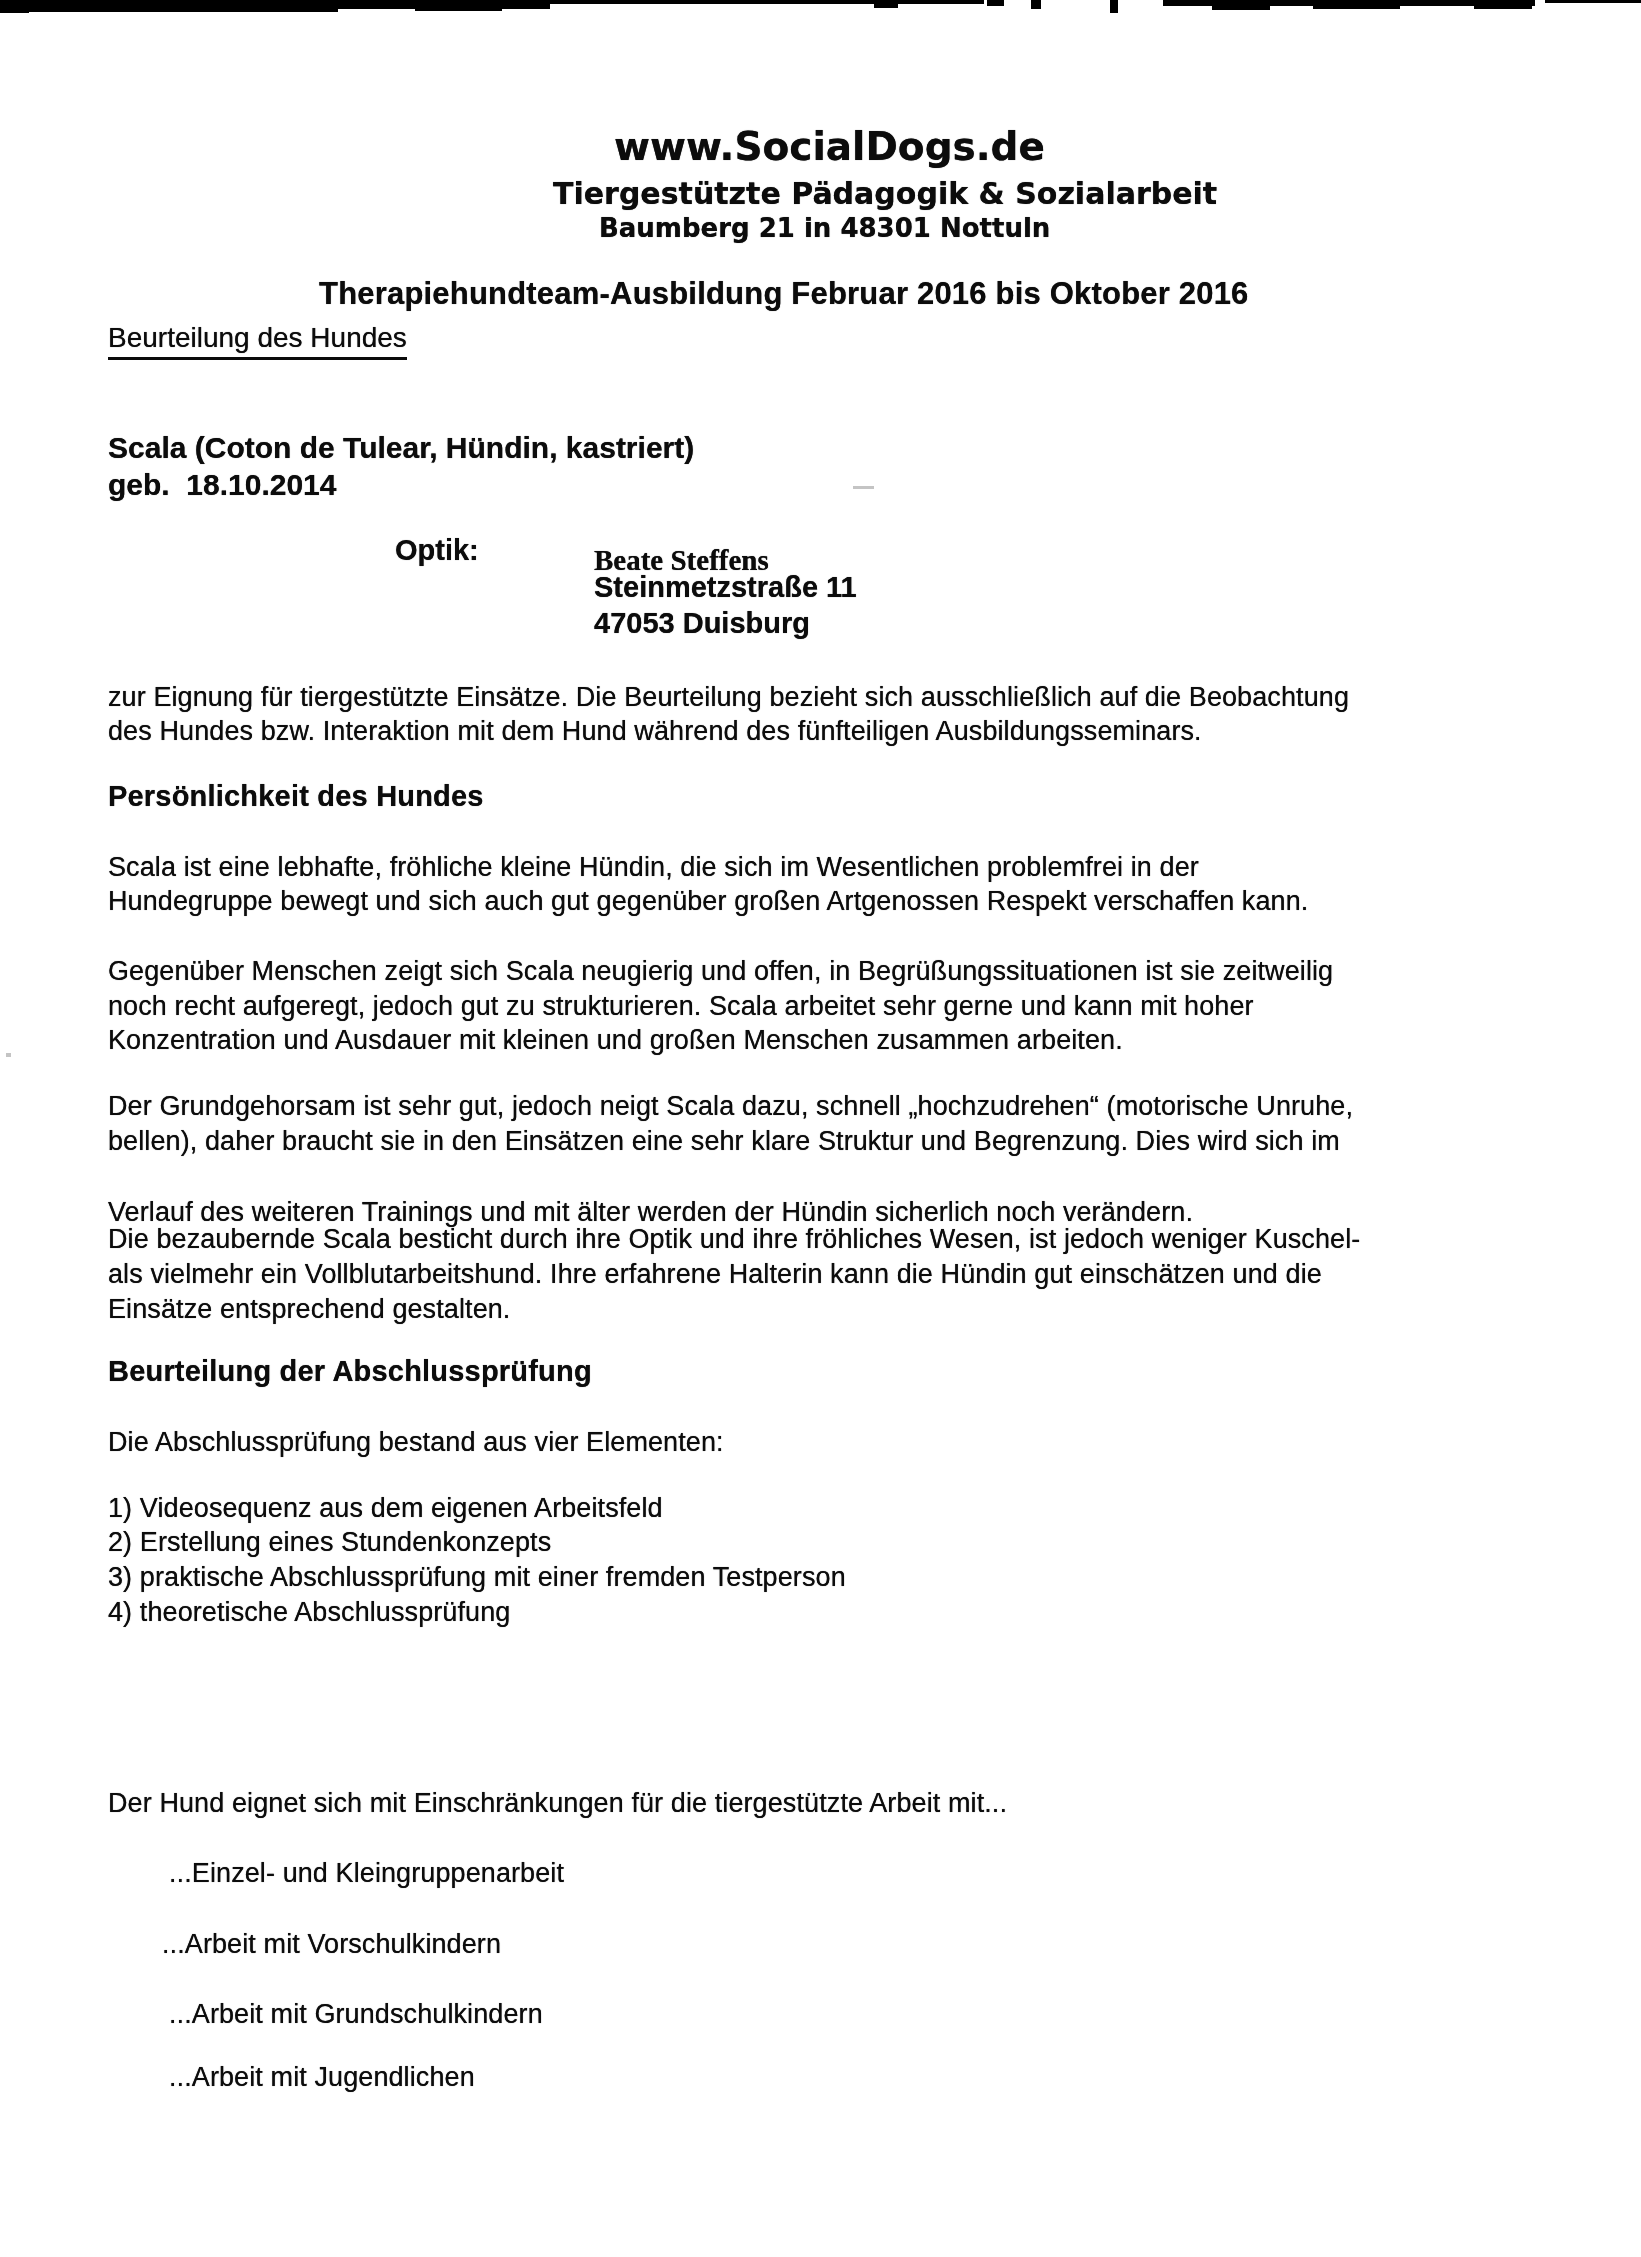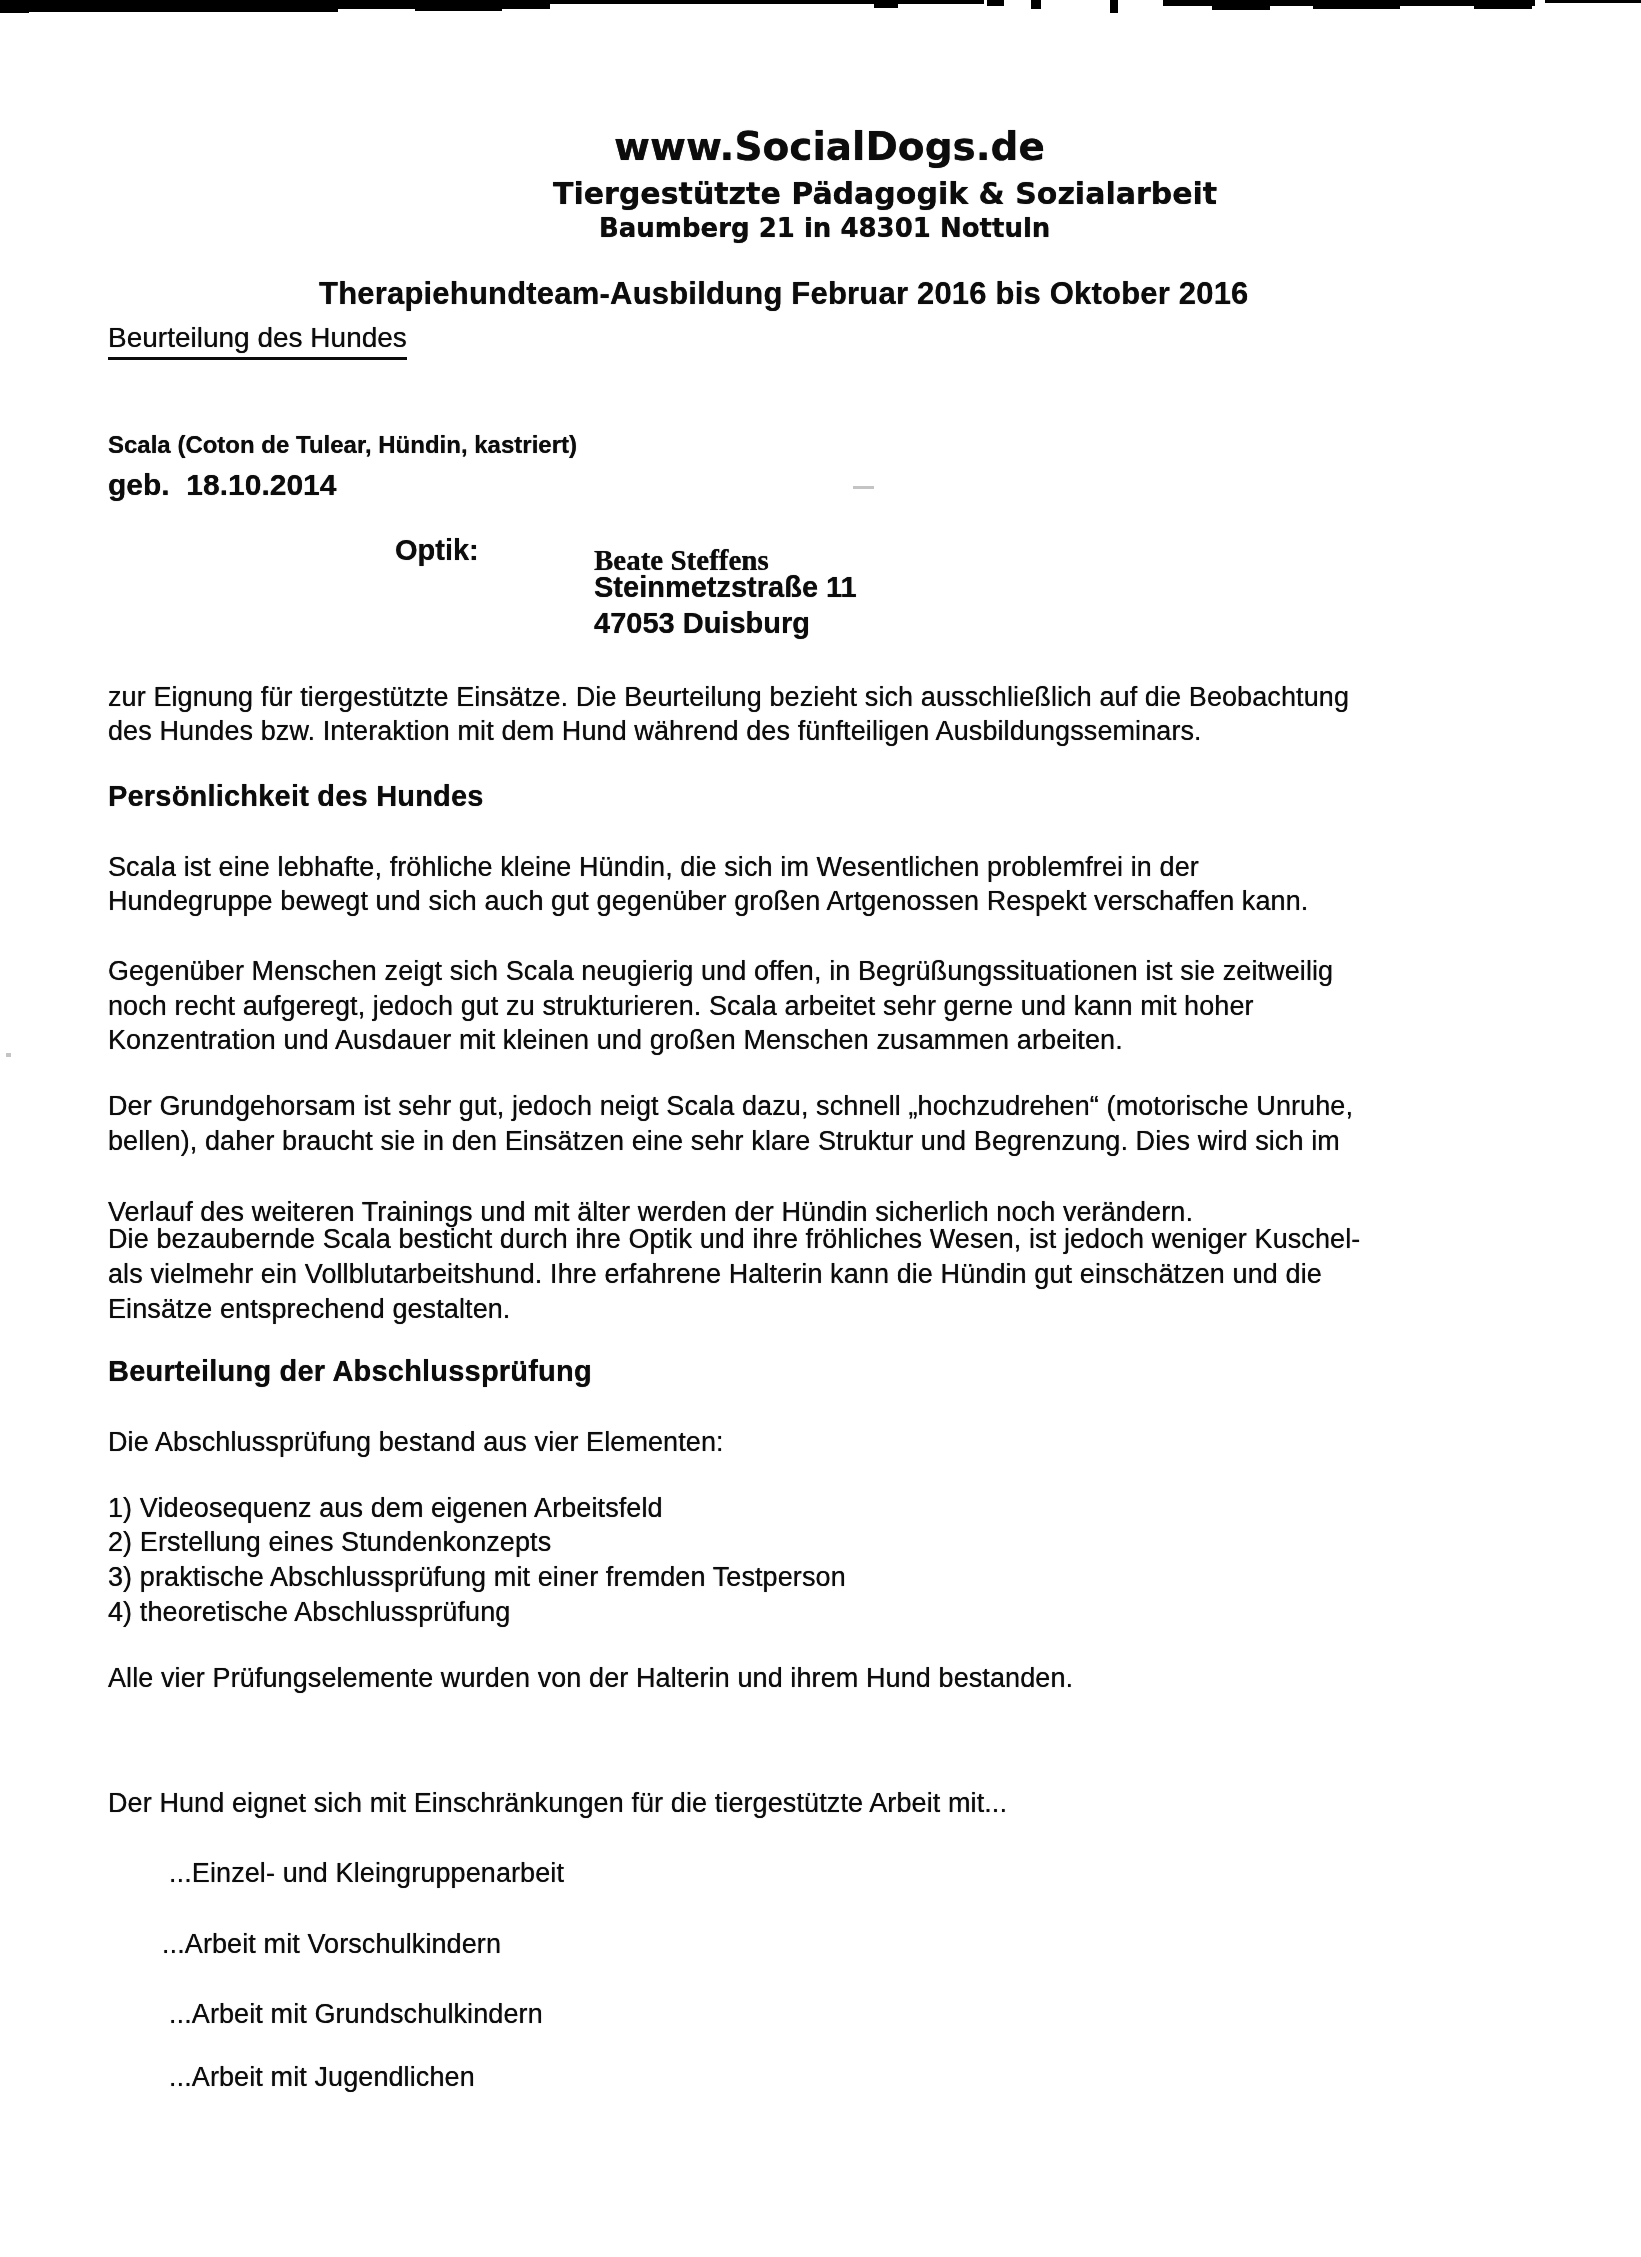--- a/index.html
+++ b/index.html
@@ -53,21 +53,21 @@
   <span class="artifact" style="left:5.8px;top:1053px;width:4.8px;height:3.9px;"></span>
 
   <div class="abs comic scan" style="left:614px;top:124px;font-size:39px;">www.SocialDogs.de</div>
   <div class="abs comic scan" style="left:553px;top:176px;font-size:30px;">Tiergestützte Pädagogik &amp; Sozialarbeit</div>
   <div class="abs comic scan" style="left:599px;top:213px;font-size:26px;">Baumberg 21 in 48301 Nottuln</div>
 
   <div class="abs doc-title scan" style="left:319px;top:276px;">Therapiehundteam-Ausbildung Februar 2016 bis Oktober 2016</div>
 
   <div class="abs underlined-heading scan" style="left:108px;top:322px;">Beurteilung des Hundes</div>
 
-  <div class="abs owner scan" style="left:108px;top:431px;font-size:24px;">Scala (Coton de Tulear, Hündin, kastriert)</div>
+  <div class="abs owner scan" style="left:108px;top:431px;font-size:30px;">Scala (Coton de Tulear, Hündin, kastriert)</div>
   <div class="abs owner scan" style="left:108px;top:468px;font-size:30px;">geb.  18.10.2014</div>
 
   <div class="abs owner scan" style="left:395px;top:534px;">Optik:</div>
   <div class="abs owner scan" style="left:594px;top:544px;font-family:Liberation Serif, serif;">Beate Steffens</div>
   <div class="abs owner scan" style="left:594px;top:571px;">Steinmetzstraße 11</div>
   <div class="abs owner scan" style="left:594px;top:607px;">47053 Duisburg</div>
 
   <div class="abs body-line scan" style="left:108px;top:682px;">zur Eignung für tiergestützte Einsätze. Die Beurteilung bezieht sich ausschließlich auf die Beobachtung</div>
   <div class="abs body-line scan" style="left:108px;top:716px;">des Hundes bzw. Interaktion mit dem Hund während des fünfteiligen Ausbildungsseminars.</div>
 
@@ -90,21 +90,20 @@
 
   <div class="abs heading scan" style="left:108px;top:1355px;">Beurteilung der Abschlussprüfung</div>
 
   <div class="abs body-line scan" style="left:108px;top:1427px;text-align:center;">Die Abschlussprüfung bestand aus vier Elementen:</div>
 
   <div class="abs body-line scan" style="left:108px;top:1493px;">1) Videosequenz aus dem eigenen Arbeitsfeld</div>
   <div class="abs body-line scan" style="left:108px;top:1527px;">2) Erstellung eines Stundenkonzepts</div>
   <div class="abs body-line scan" style="left:108px;top:1562px;">3) praktische Abschlussprüfung mit einer fremden Testperson</div>
   <div class="abs body-line scan" style="left:108px;top:1597px;">4) theoretische Abschlussprüfung</div>
 
-  <div class="abs body-line scan" style="left:108px;top:1663px;">Alle vier Prüfungselemente wurden von der Halterin und ihrem Hund bestanden.</div>
 
 
   <div class="abs body-line scan" style="left:108px;top:1788px;">Der Hund eignet sich mit Einschränkungen für die tiergestützte Arbeit mit...</div>
 
   <div class="abs body-line scan" style="left:169px;top:1858px;">...Einzel- und Kleingruppenarbeit</div>
   <div class="abs body-line scan" style="left:162px;top:1929px;">...Arbeit mit Vorschulkindern</div>
   <div class="abs body-line scan" style="left:169px;top:1999px;">...Arbeit mit Grundschulkindern</div>
   <div class="abs body-line scan" style="left:169px;top:2062px;">...Arbeit mit Jugendlichen</div>
 
 </div>

